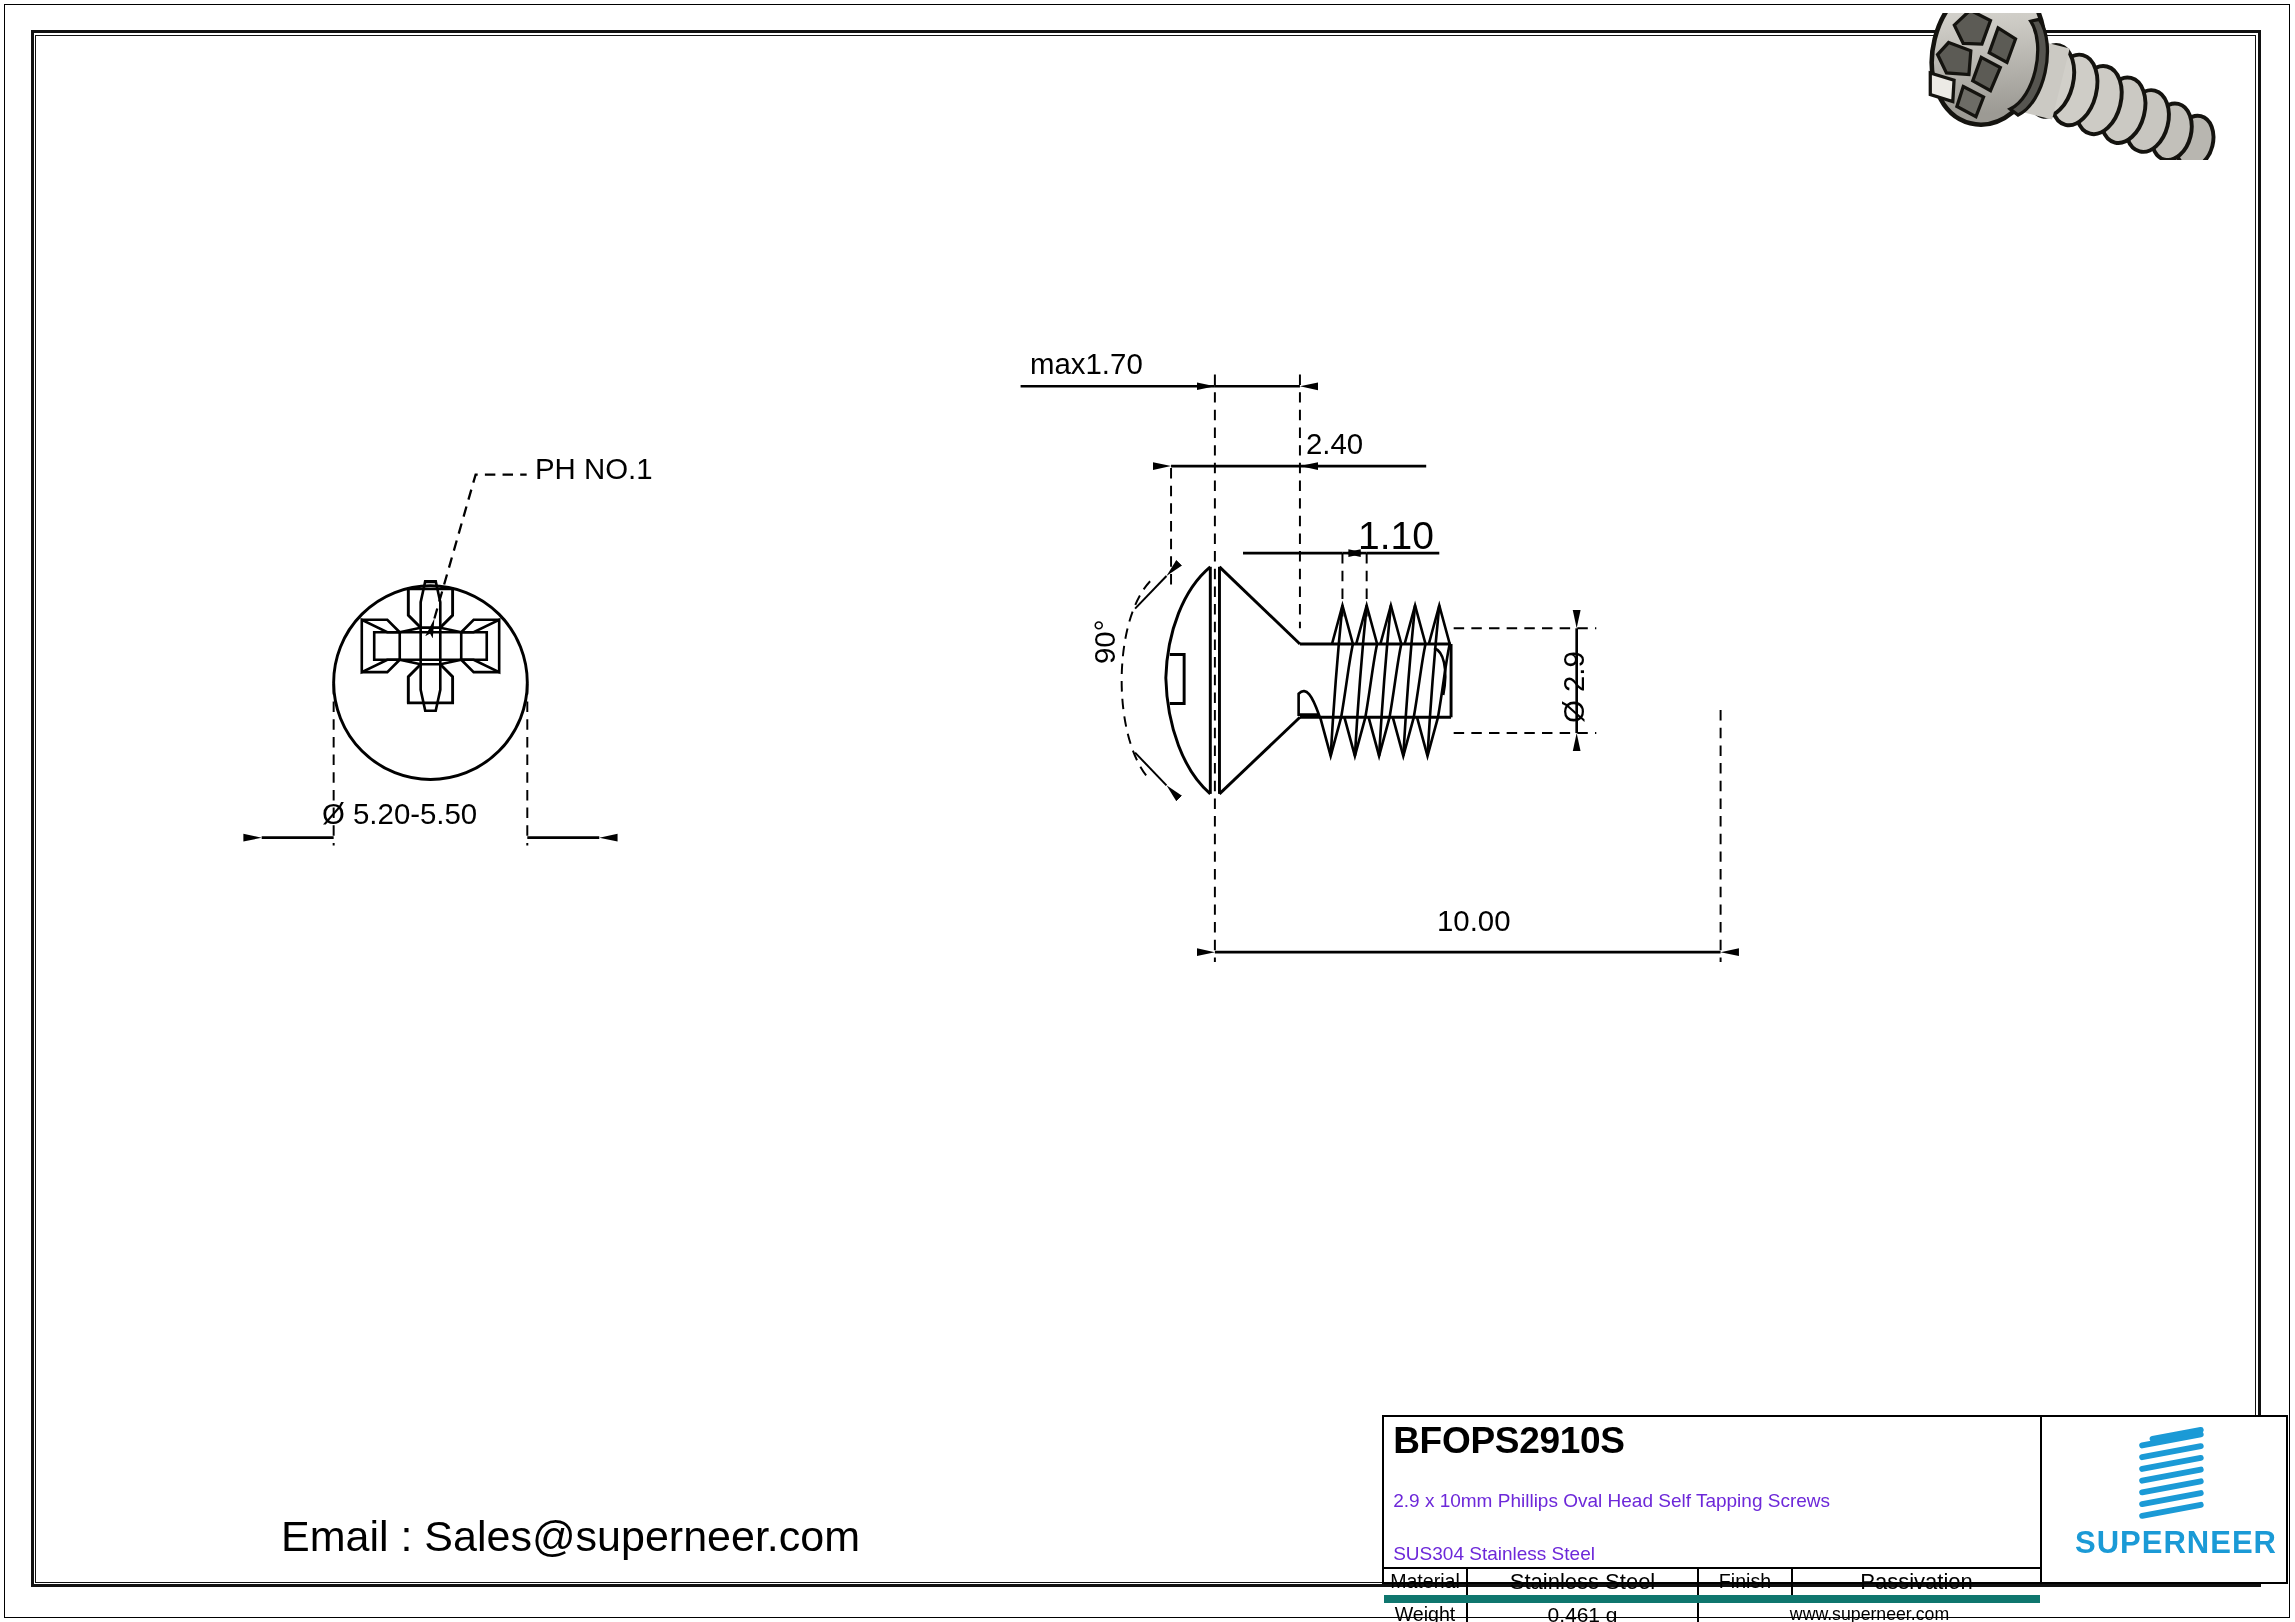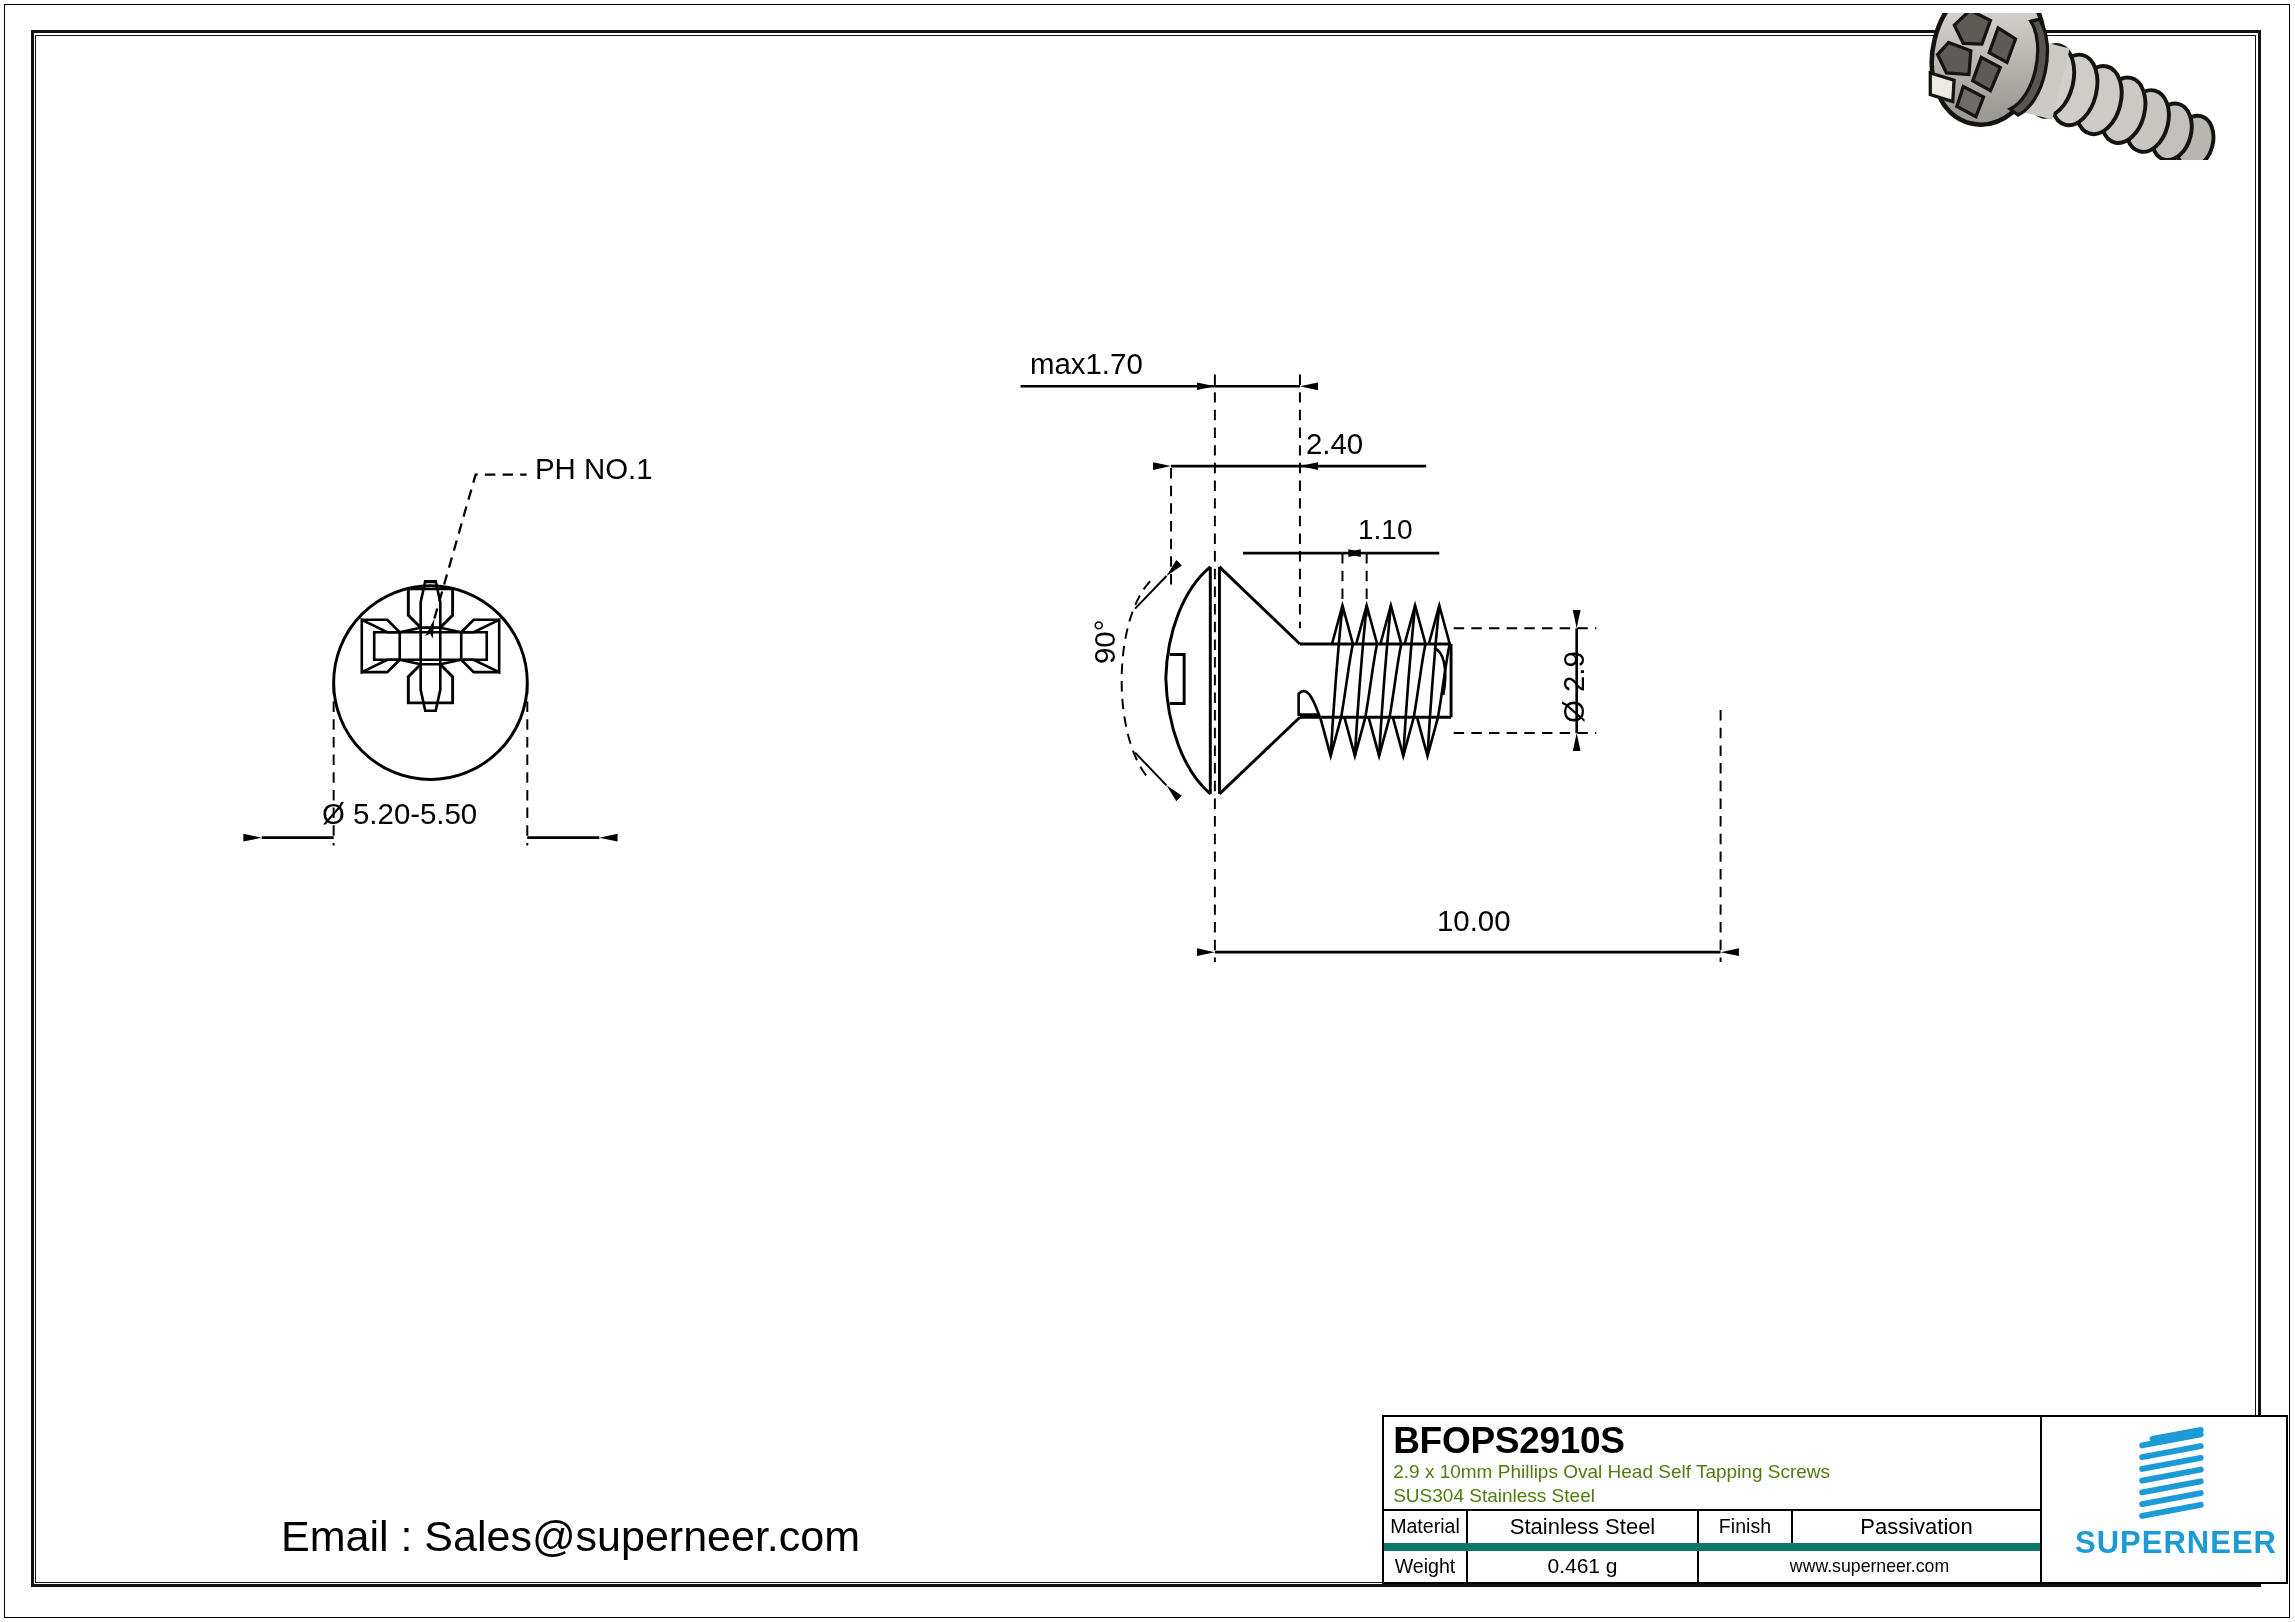--- a/index.html
+++ b/index.html
@@ -87,21 +87,22 @@
   #part-number {
     font-size: 37px;
     font-weight: bold;
     line-height: 1.02;
     letter-spacing: -0.3px;
     color: #000;
   }
   .desc-line {
     font-size: 19px;
     line-height: 1.28;
-    color: #4d7c0f;
+    color: #6d28d9;
+    margin-top: 29px;
   }
   .tb-row {
     display: flex;
     flex: 1 1 0;
     border-bottom: 0;
   }
   #tb-row-material { border-bottom: 8px solid #0f766e; }
   .tb-cell {
     display: flex;
     align-items: center;
@@ -351,21 +352,21 @@
   </svg>
 
   <div class="dimtext" style="left:535px; top:452px; font-size:29.4px;">PH NO.1</div>
 
   <div class="dimtext" style="left:322px; top:797px; font-size:29.4px;">Ø 5.20-5.50</div>
 
   <div class="dimtext" style="left:1030px; top:347px; font-size:29.4px;">max1.70</div>
 
   <div class="dimtext" style="left:1306px; top:427px; font-size:29.4px;">2.40</div>
 
-  <div class="dimtext" style="left:1358px; top:514px; font-size:28px;">1.10</div>
+  <div class="dimtext" style="left:1358px; top:514px; font-size:39px;">1.10</div>
 
   <div class="dimtext" style="left:1088px; top:664px; font-size:29.4px; transform:rotate(-90deg); transform-origin:left top;">90°</div>
 
   <div class="dimtext" style="left:1557px; top:723px; font-size:29.4px; transform:rotate(-90deg); transform-origin:left top;">Ø 2.9</div>
 
   <div class="dimtext" style="left:1437px; top:904px; font-size:29.4px;">10.00</div>
 
   <svg id="render3d" viewBox="0 0 680 225">
     <g transform="rotate(14 340 112)">
 

